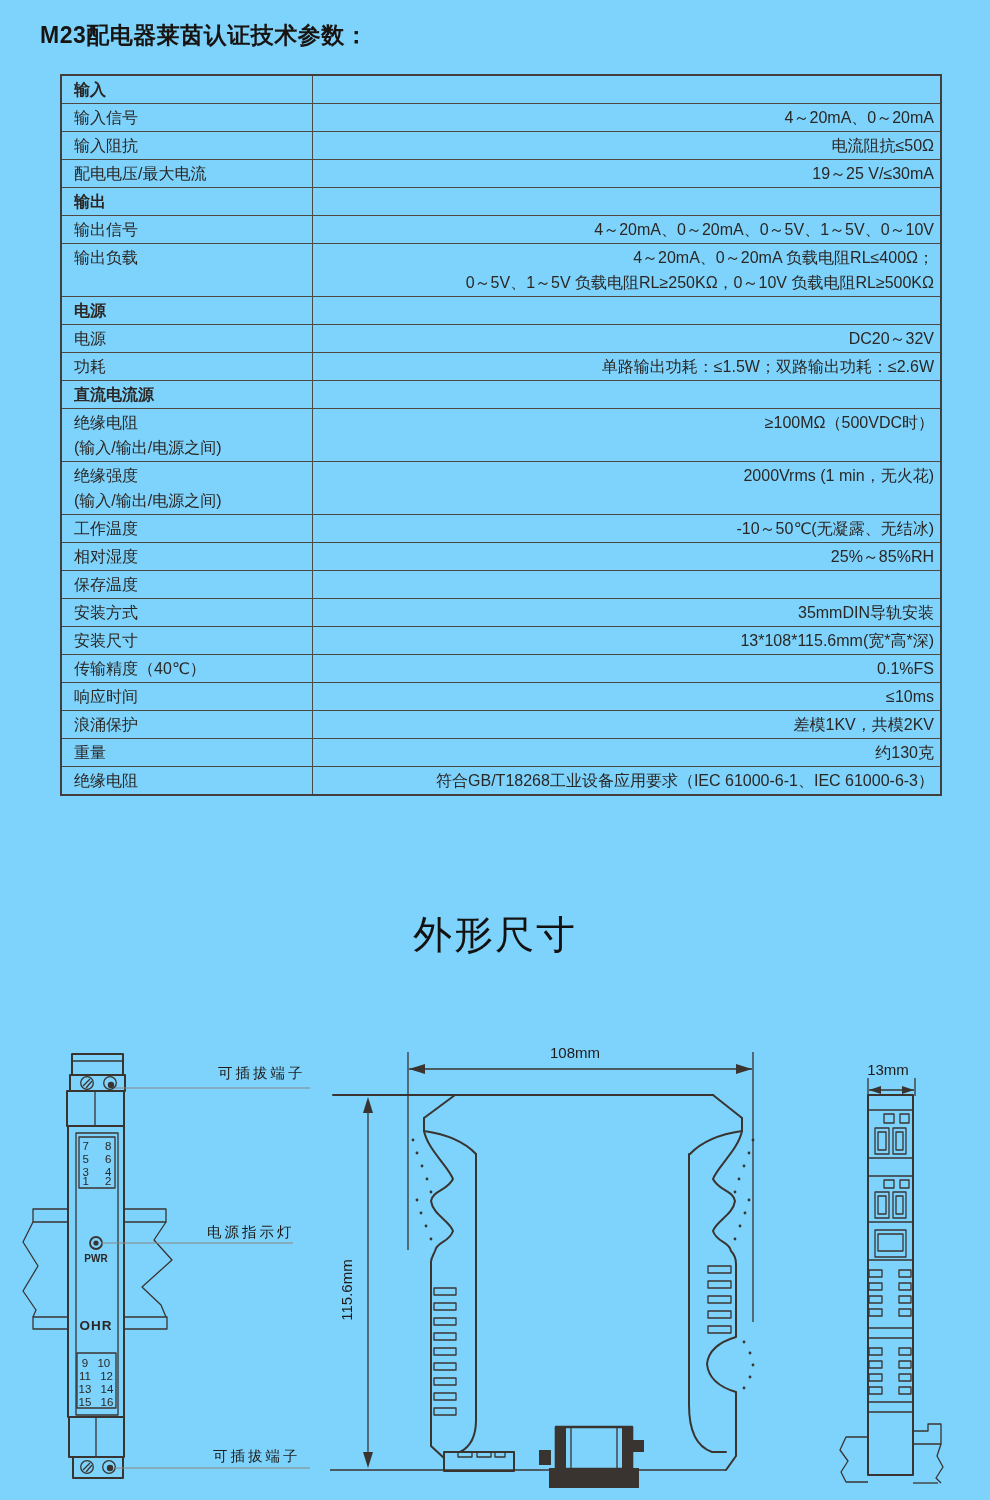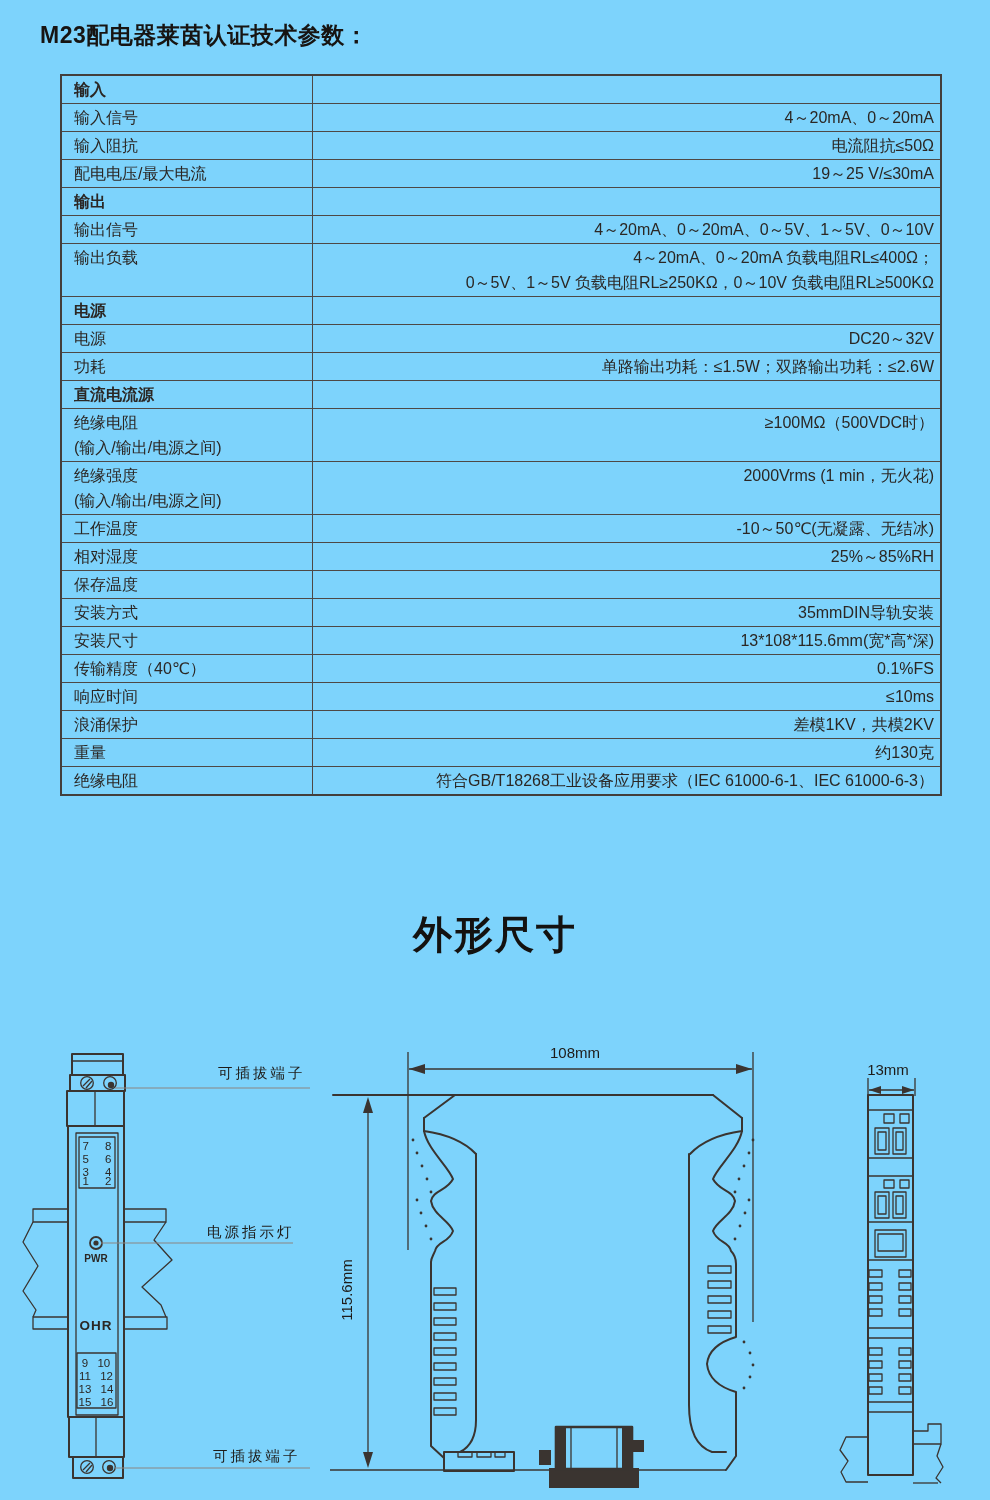--- a/index.html
+++ b/index.html
@@ -13,21 +13,21 @@
               border:2.5px solid #433e3b;font-size:16px;color:#2b2724;margin-left:16px;}
   .t-row{display:flex;border-top:1.5px solid #4e4845;}
   .t-row:first-child{border-top:none;}
   .t-label{width:234px;flex:0 0 234px;border-right:1.5px solid #4e4845;
            padding:1px 4px 1px 12px;}
   .t-value{flex:1;padding:1px 6px 1px 17px;text-align:right;}
   .t-label div,.t-value div{line-height:25px;white-space:nowrap;overflow:hidden;}
   .t-section .t-label{font-weight:bold;}
   
   .dim-heading{position:absolute;left:0;top:908px;width:990px;text-align:center;
-               font-size:39px;font-weight:bold;color:#141210;letter-spacing:2px;}
+               font-size:39px;font-weight:normal;color:#141210;letter-spacing:2px;}
   
   svg{position:absolute;left:0;top:1030px;}
   .ln{fill:none;stroke:#3a3430;stroke-width:2;stroke-linejoin:round;stroke-linecap:round;}
   .ln1{fill:none;stroke:#3a3430;stroke-width:1.3;stroke-linejoin:round;}
   .lnth{fill:none;stroke:#3a3430;stroke-width:2.6;stroke-linejoin:round;}
   .fil{fill:#3a3430;stroke:none;}
   .dim{fill:none;stroke:#3a3430;stroke-width:1.3;}
   .leader{fill:none;stroke:#8b8682;stroke-width:1.2;}
   .lbl{font-size:14.5px;letter-spacing:3px;fill:#1e1b18;}
   .dtx{font-size:15px;fill:#1e1b18;}

